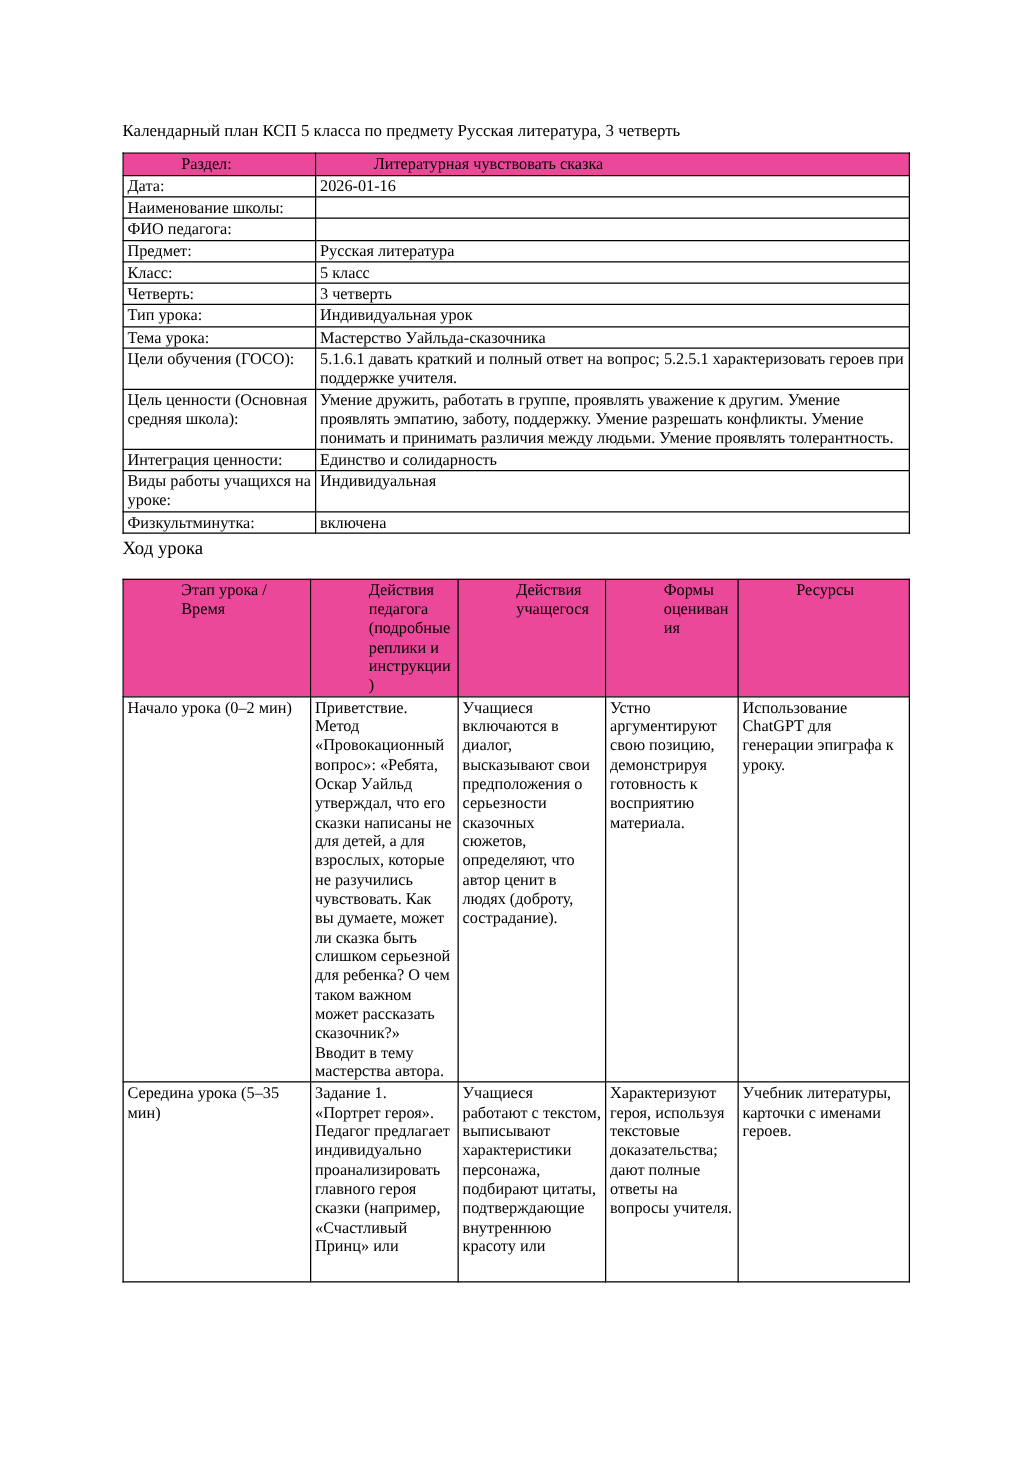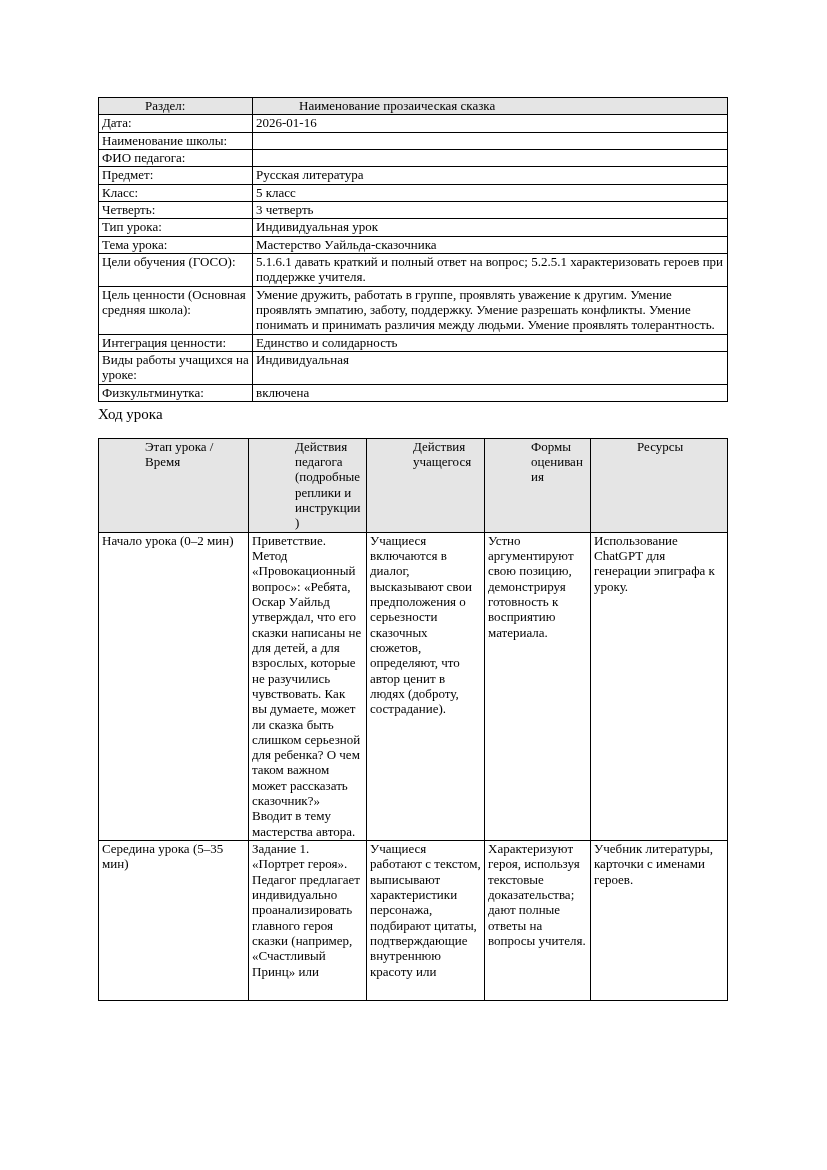--- a/index.html
+++ b/index.html
@@ -35,21 +35,21 @@
   }
   td, th {
     border: 1px solid #000000;
     vertical-align: top;
     padding: 0px 3px 1px 3px;
     text-align: left;
     font-weight: normal;
     word-wrap: break-word;
   }
   tr.shaded td, thead th {
-    background: #e5e5e5;
+    background: #ec4899;
     padding-left: 46px;
   }
   .section-heading {
     font-size: 15px;
     line-height: 1.18;
     margin: 4px 0 14px 0;
   }
   .lesson-table thead th {
     height: 56px;
   }
@@ -59,30 +59,31 @@
   .row-clipped .clip {
     max-height: 157px;
     overflow: hidden;
   }
 </style>
 </head>
 <body>
 
 <div class="doc">
 
+  <p class="doc-title">Календарный план КСП 5 класса по предмету Русская литература, 3 четверть</p>
 
   <table class="info-table">
     <colgroup>
       <col style="width:154px">
       <col style="width:475px">
     </colgroup>
     <tbody>
       <tr class="shaded">
         <td>Раздел:</td>
-        <td>Наименование прозаическая сказка</td>
+        <td>Литературная чувствовать сказка</td>
       </tr>
       <tr>
         <td>Дата:</td>
         <td>2026-01-16</td>
       </tr>
       <tr>
         <td>Наименование школы:</td>
         <td></td>
       </tr>
       <tr>

